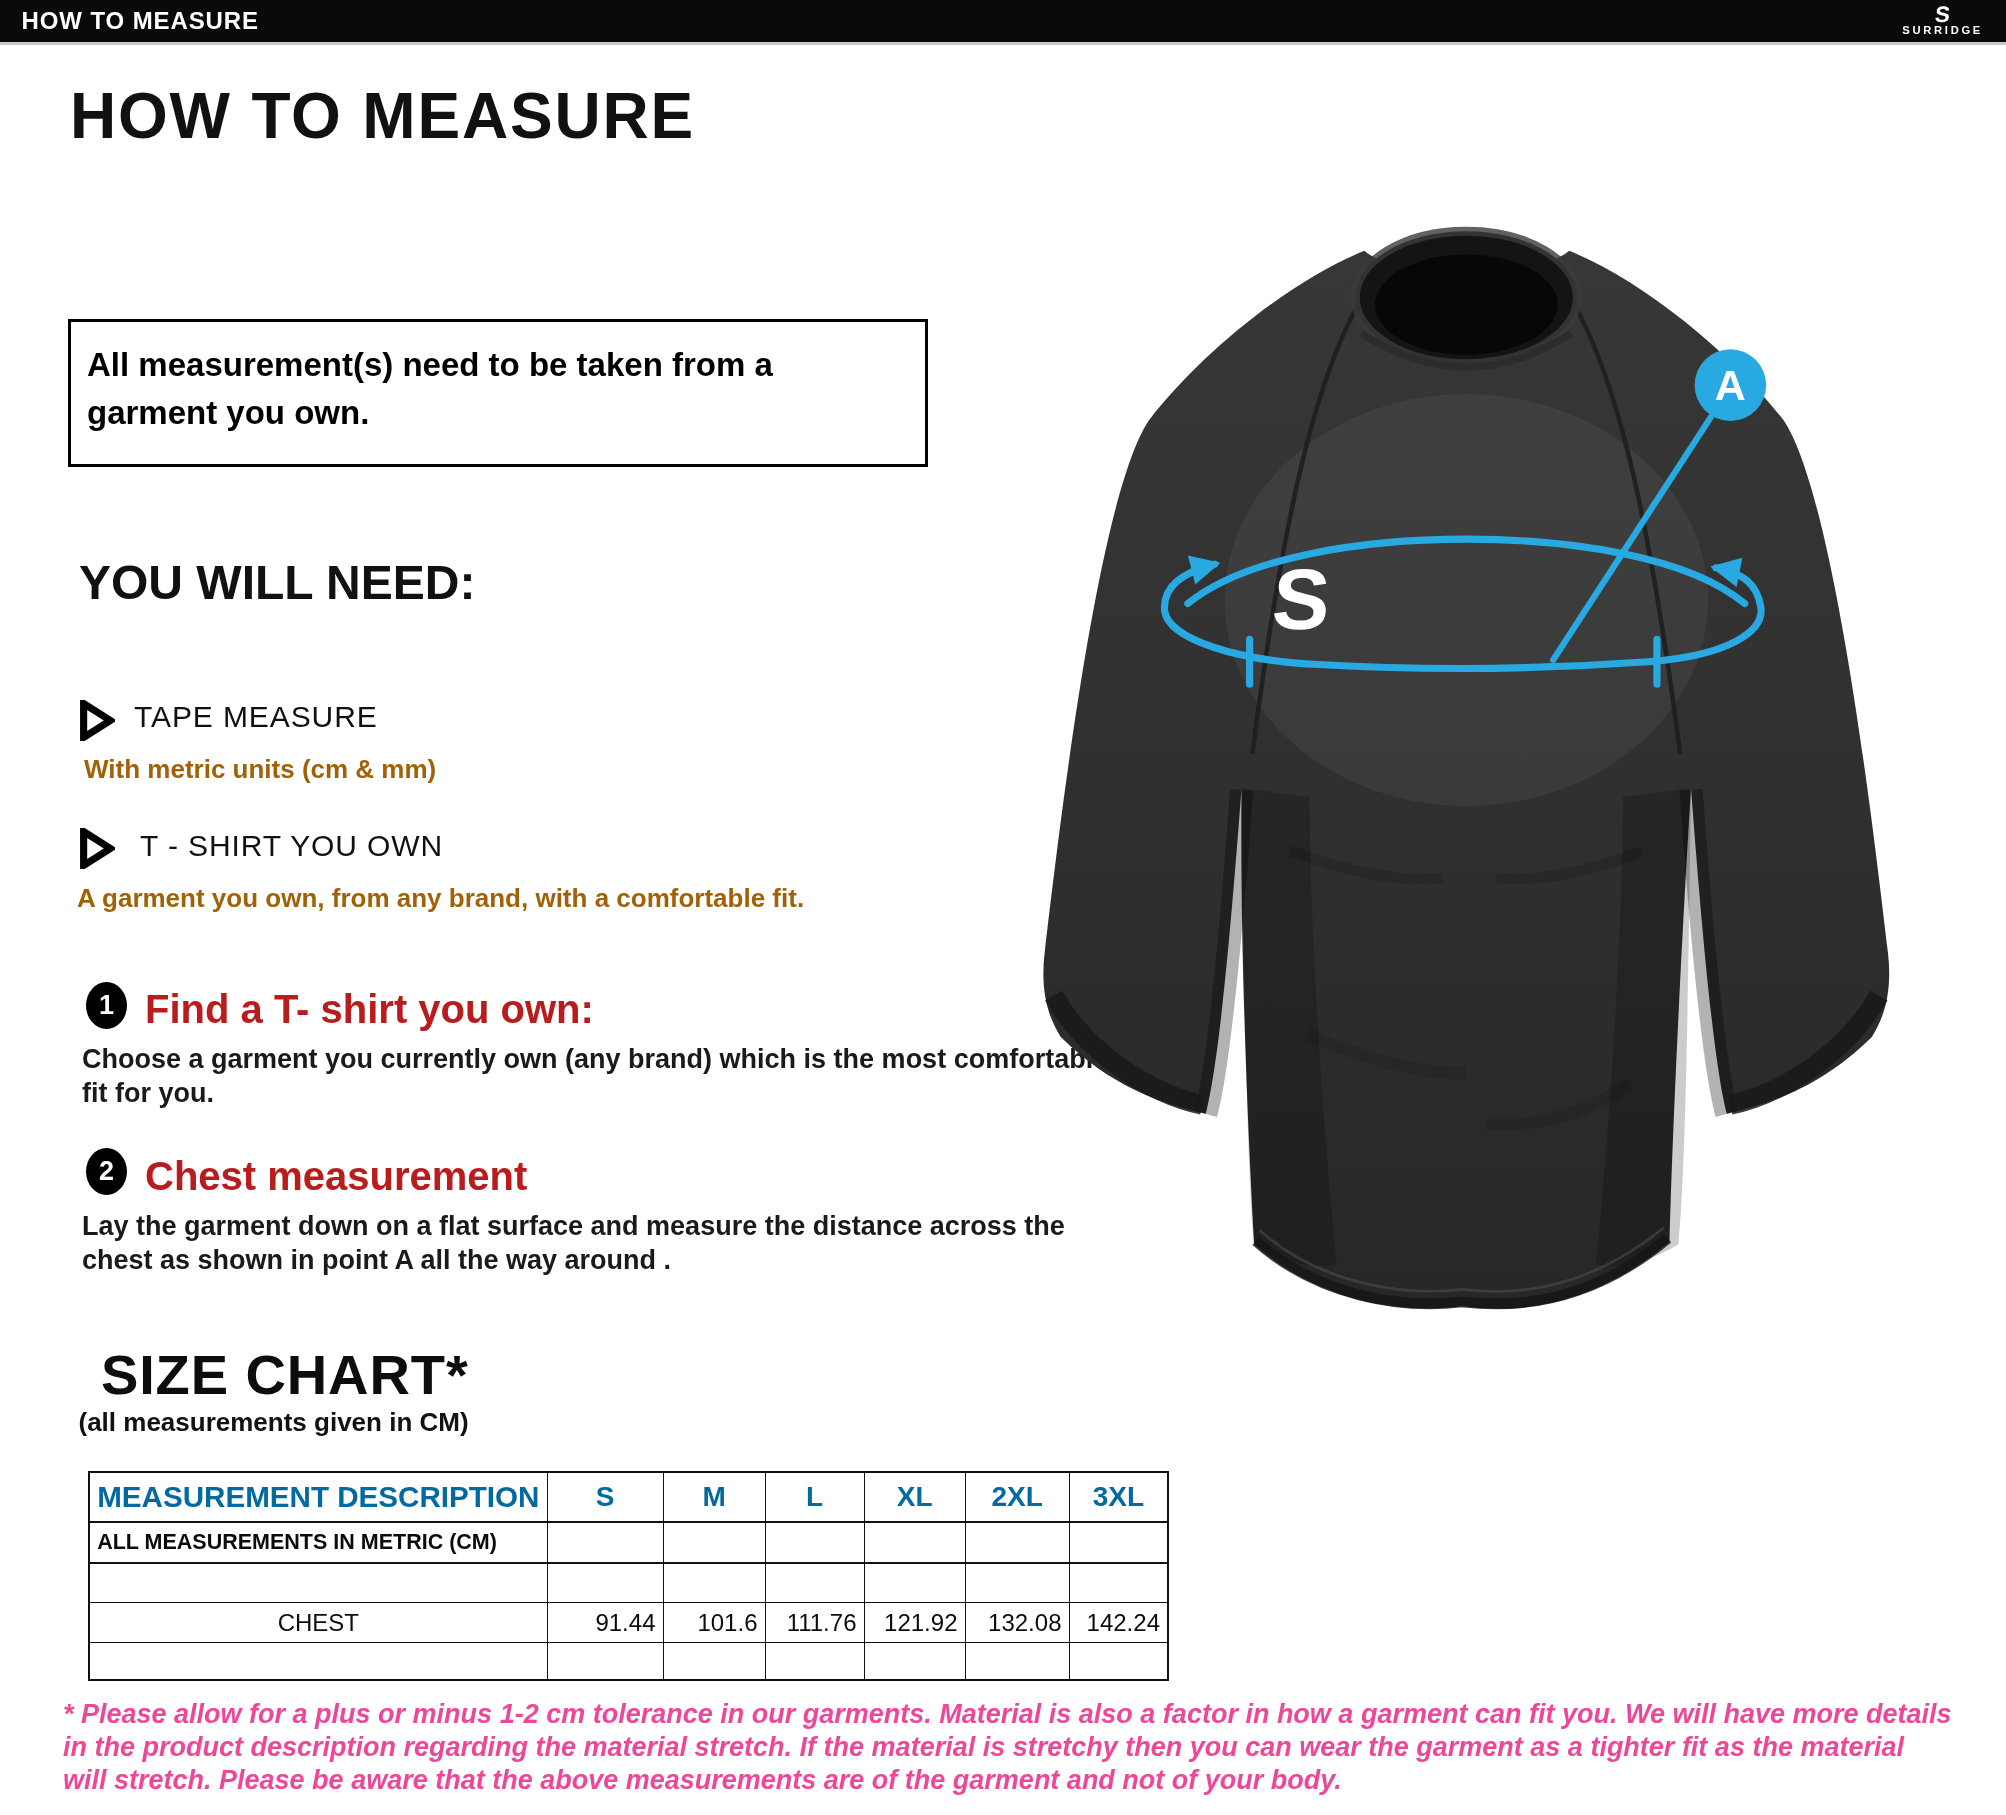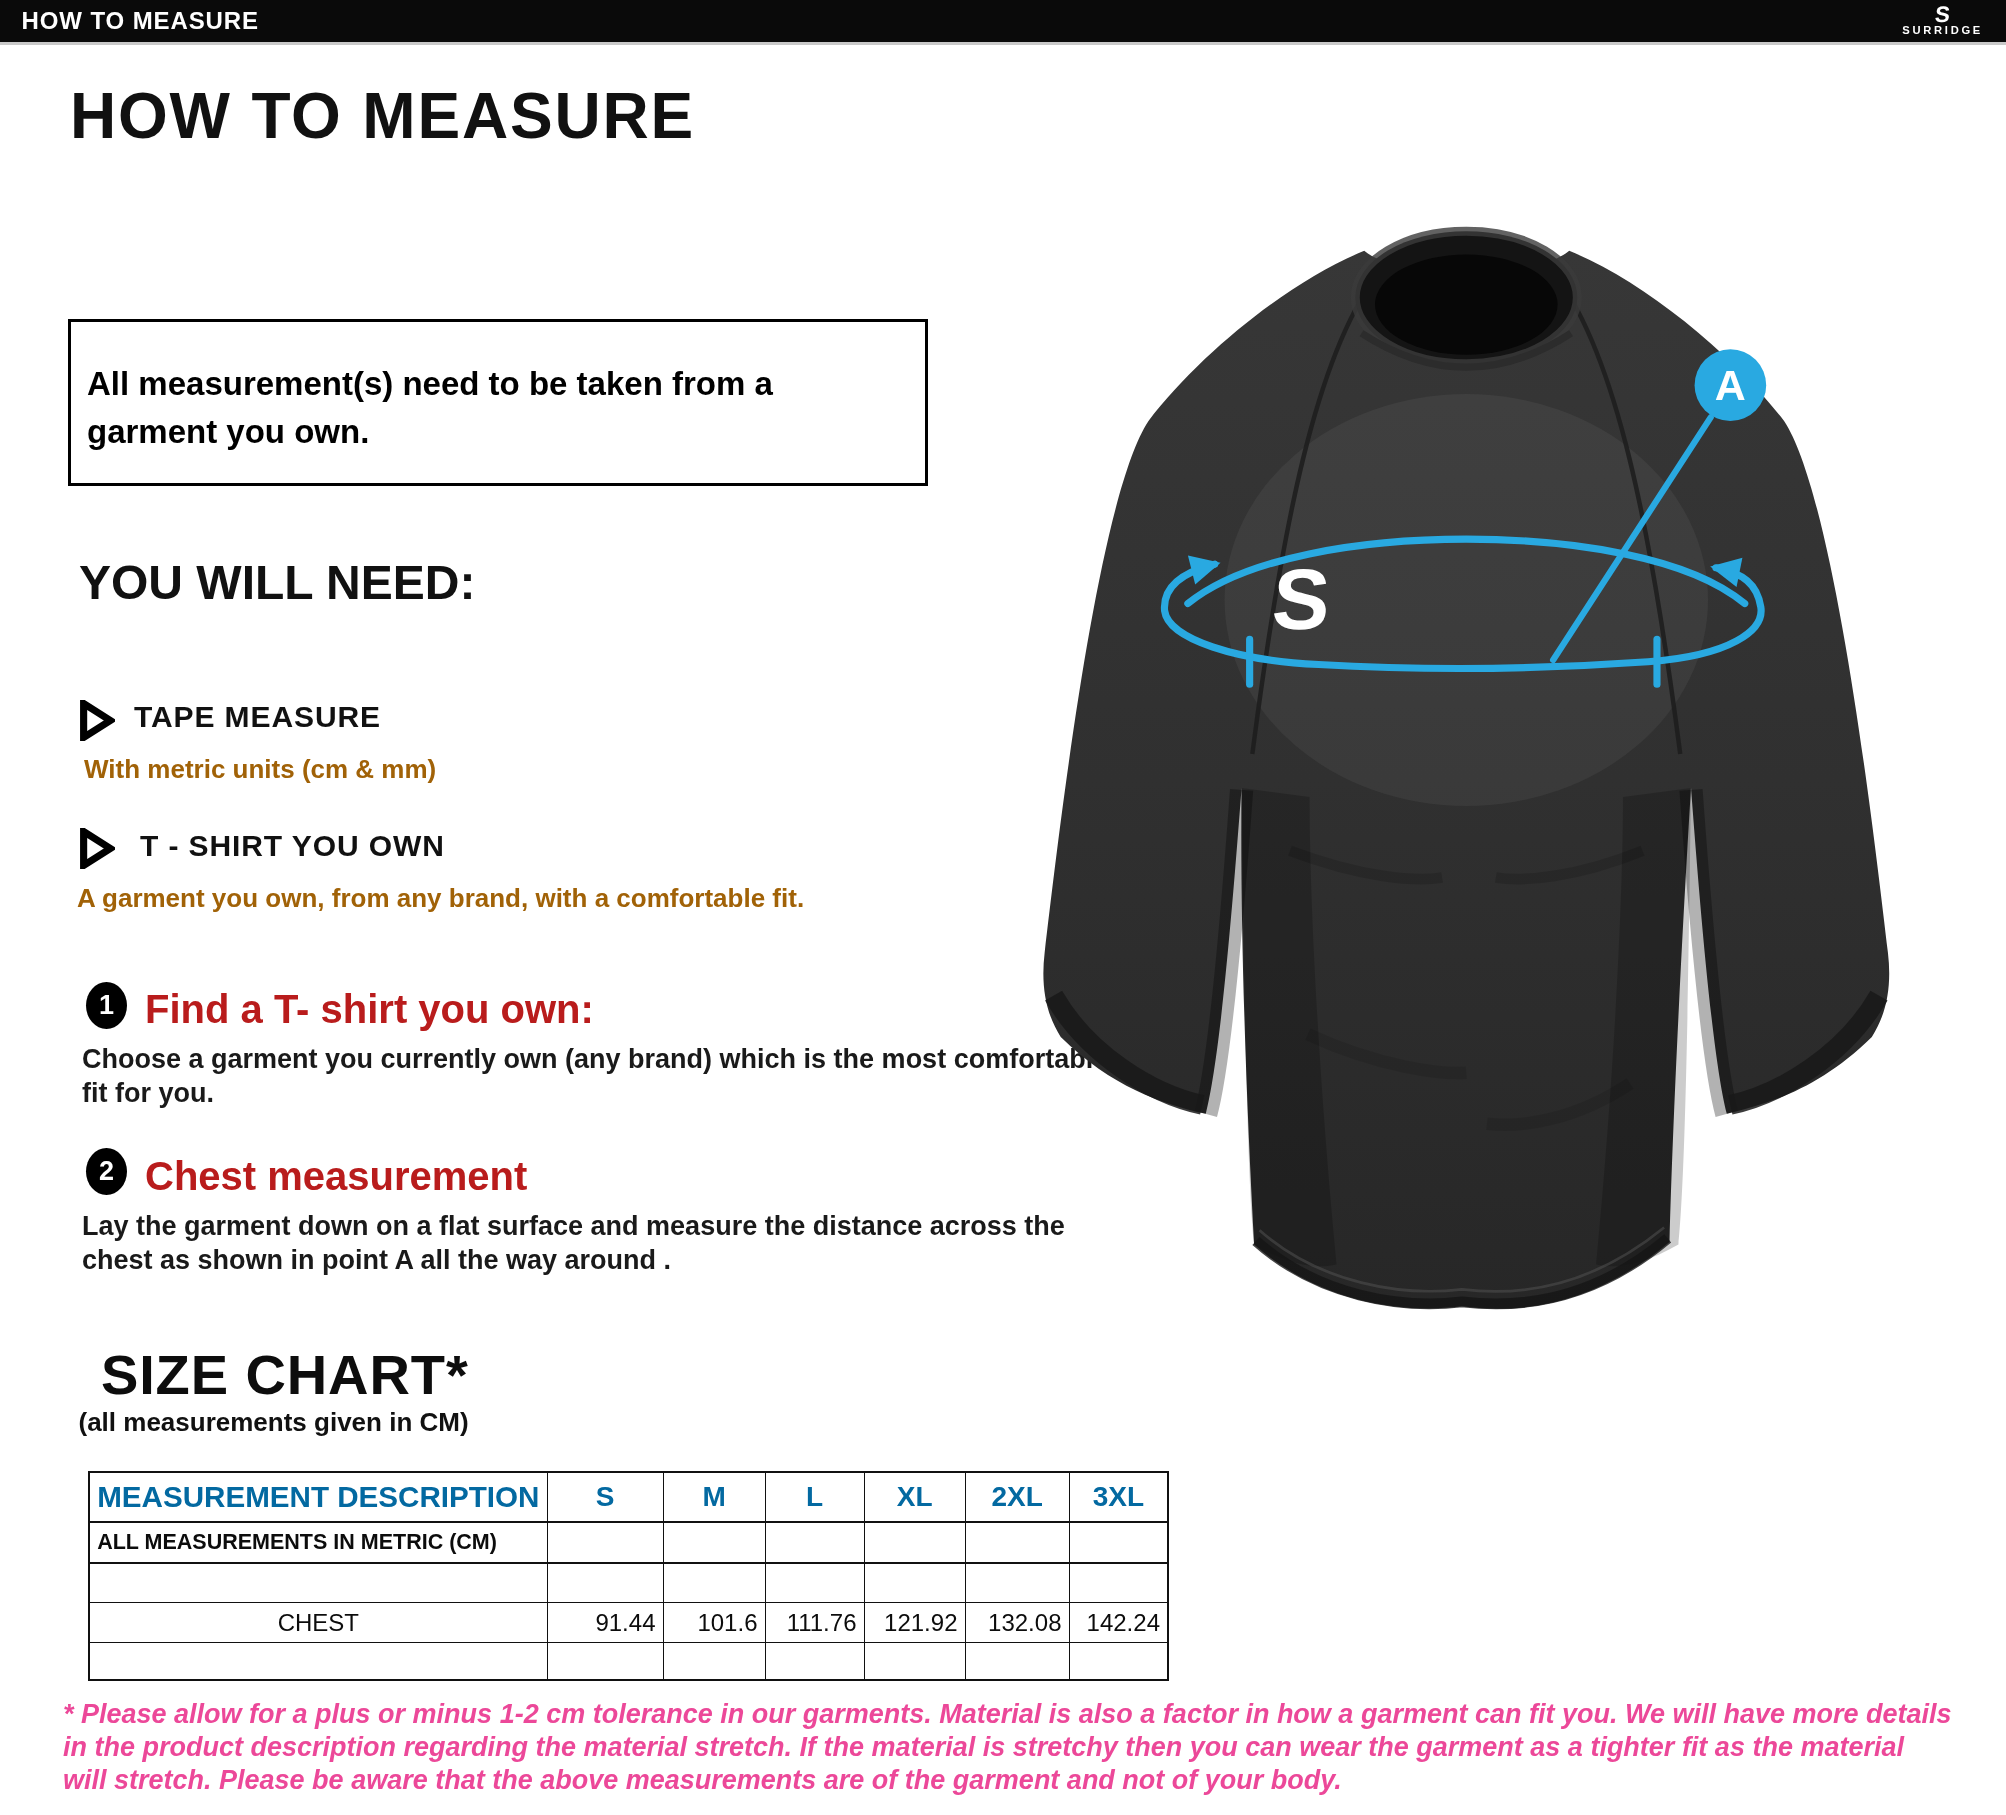--- a/index.html
+++ b/index.html
@@ -13,26 +13,26 @@
     border-bottom:3.6px solid #c9c9c9;display:flex;align-items:center;justify-content:space-between;
   }
   .topbar-title{color:#ffffff;font-weight:bold;font-size:24px;letter-spacing:0.9px;padding-left:21.5px;}
   .brand{display:flex;flex-direction:column;align-items:center;padding-right:23px;line-height:1;}
   .brand-s{color:#ffffff;font-weight:bold;font-size:22.4px;transform:skewX(-6deg);line-height:.8;}
   .brand-name{color:#ffffff;font-weight:bold;font-size:11.2px;letter-spacing:2.7px;margin-top:0.9px;}
   
   .h1{position:absolute;left:70px;top:79px;font-size:64px;font-weight:bold;letter-spacing:1.8px;color:#111;}
   .note-box{
     position:absolute;left:68px;top:319px;width:860px;box-sizing:border-box;
-    border:3.6px solid #000;padding:38px 18px 27px 16px;
+    border:3.6px solid #000;padding:19px 18px 27px 16px;
   }
   .note-text{font-size:33px;font-weight:bold;line-height:48px;color:#000;}
   .ywn{position:absolute;left:79px;top:555px;font-size:48px;font-weight:bold;color:#111;}
   .tool-icon{position:absolute;width:36px;height:41px;}
-  .tool-title{position:absolute;font-size:30px;font-weight:bold;letter-spacing:0.9px;color:#111;}
+  .tool-title{position:absolute;font-size:30px;font-weight:normal;letter-spacing:0.9px;color:#111;}
   .tool-desc{position:absolute;font-size:26px;font-weight:bold;color:#a16207;}
   .step-badge{
     position:absolute;width:41px;height:47px;background:#000;border-radius:50%;
     display:flex;align-items:center;justify-content:center;
   }
   .step-num{color:#fff;font-size:27px;font-weight:bold;}
   .step-title{position:absolute;font-size:40px;font-weight:bold;color:#b91c1c;}
   .step-desc{position:absolute;font-size:27px;font-weight:bold;line-height:34px;color:#1a1a1a;max-width:1039px;}
   .sc-row{position:absolute;left:66px;top:1342px;display:flex;align-items:flex-end;flex-direction:column;}
   .sc-head{font-size:56px;font-weight:bold;color:#0d0d0d;letter-spacing:0.9px;}

